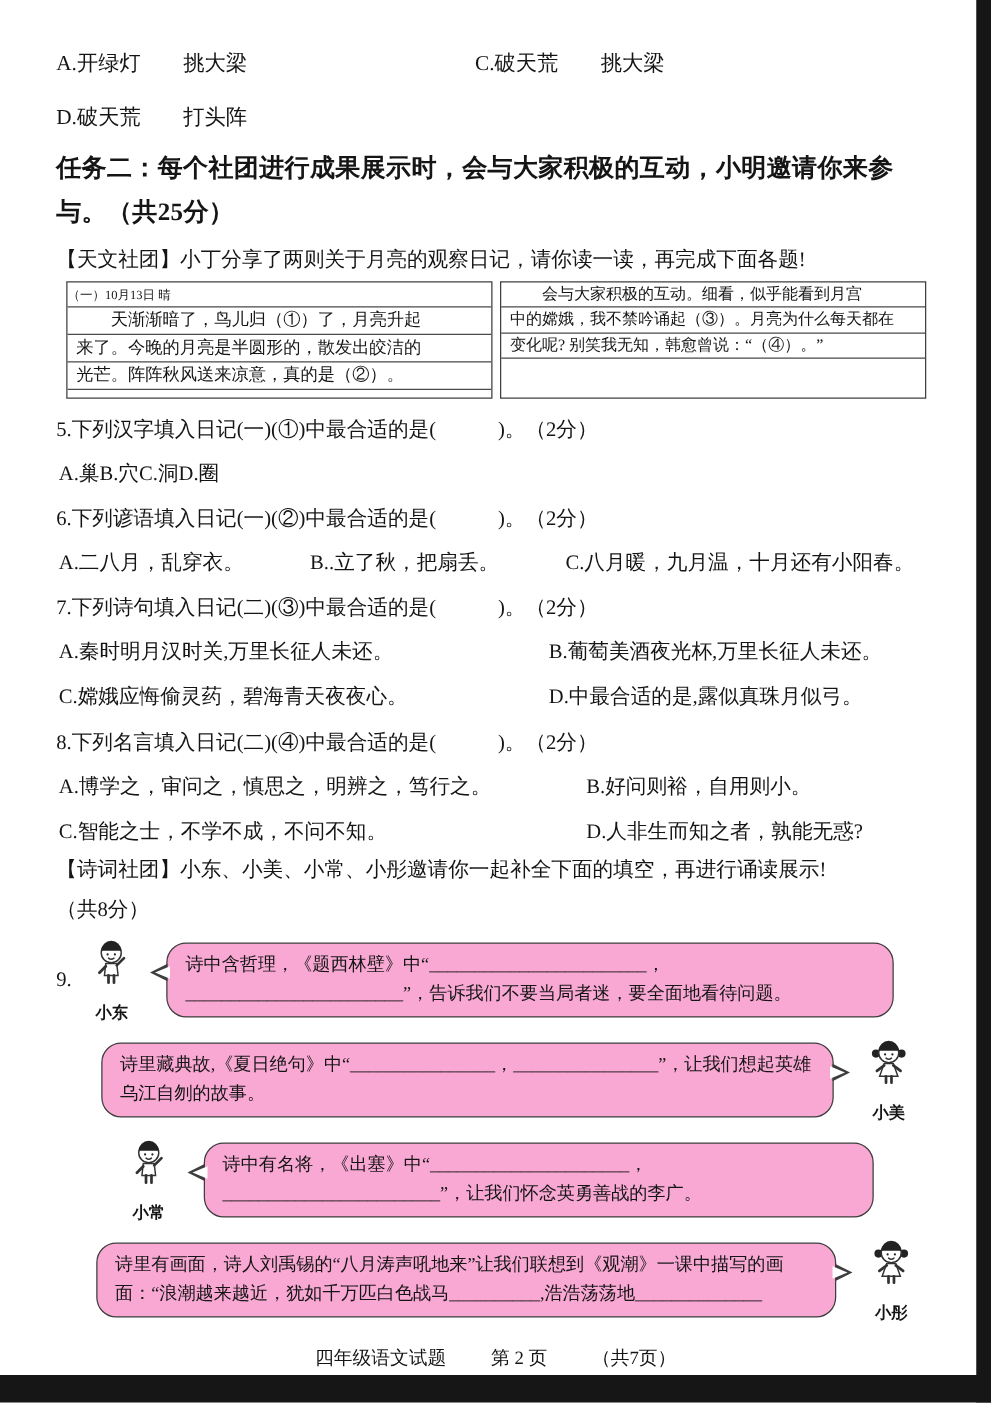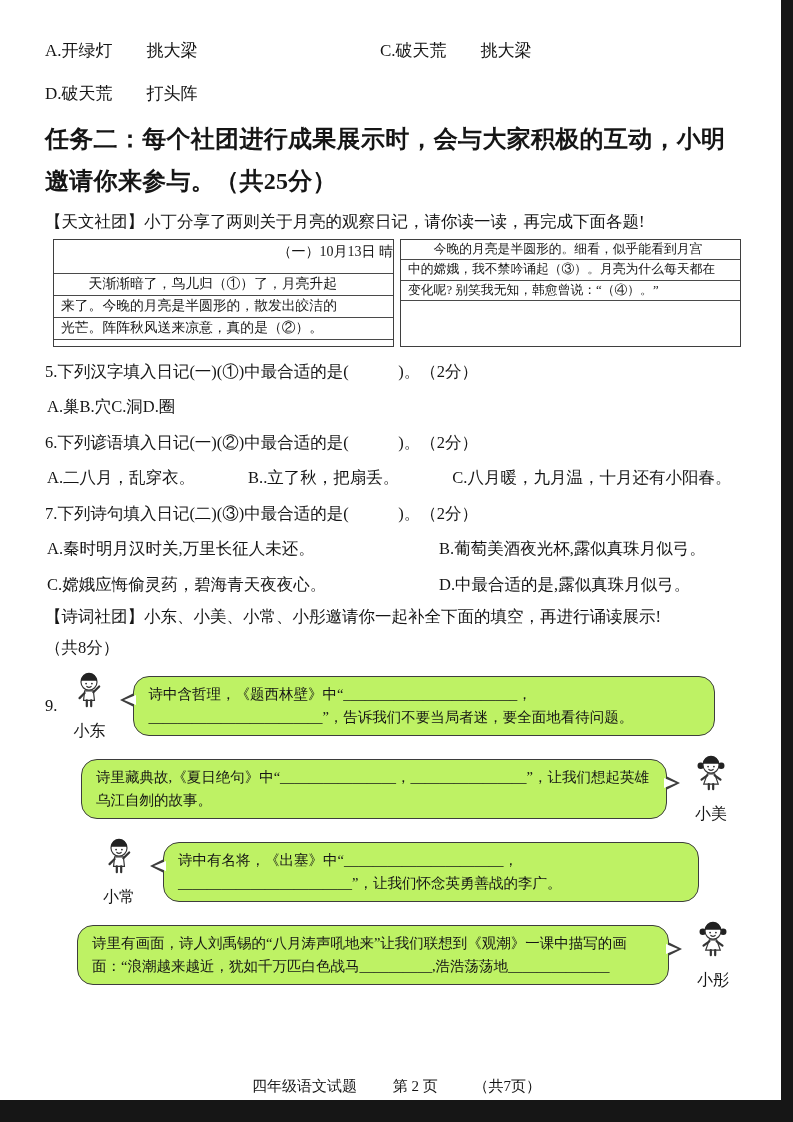--- a/index.html
+++ b/index.html
@@ -6,50 +6,50 @@
   body{
     width:793px;height:1122px;position:relative;overflow:hidden;
     background:#fdfdfc;color:#151515;
     font-family:"Liberation Serif","DejaVu Serif",serif;
   }
   .page{position:absolute;inset:0;background:#fff;padding:40px 52px 0 45px}
 
   
   .opt-grid{display:grid;grid-template-columns:335px 1fr;row-gap:20px;font-size:17px;line-height:1.35;margin-bottom:12px}
 
-  .task-heading{font-size:24px;font-weight:bold;line-height:1.75;margin:12px 0 8px;letter-spacing:.3px}
+  .task-heading{font-size:20px;font-weight:bold;line-height:1.75;margin:12px 0 8px;letter-spacing:.3px}
   .intro{font-size:16.5px;line-height:1.4;margin:6px 0}
 
   
   .diary{display:flex;gap:6px;margin:6px 0 0 8px}
   .diary-box{flex:1;border:1.6px solid #3f3f3f;background:#fff}
-  .diary-box .hd{text-align:right;font-size:14px;padding:3px 0 12px;border-bottom:1.2px solid #4a4a4a}
+  .diary-box .hd{text-align:left;font-size:10px;padding:3px 0 2px;border-bottom:1.2px solid #4a4a4a}
   .diary-box .ln{font-size:13.8px;line-height:1.52;padding:0 7px;border-bottom:1.2px solid #4a4a4a;white-space:nowrap;overflow:hidden}
   .diary-box.right .ln{font-size:12.8px}
   .diary-box .pad{height:6px}
 
   
   .question{margin-top:13px}
   .stem{font-size:16.5px;line-height:1.4}
   .opts{margin-top:12px;font-size:16.5px;line-height:1.4}
   .q5opts{display:flex;padding-left:2px}
   .q6opts{display:flex;gap:53px;padding-left:2px}
   .gridopts{display:grid;grid-template-columns:392px 1fr;row-gap:13px;padding-left:2px}
   .gridopts.wideleft{grid-template-columns:422px 1fr}
 
   .poetry{line-height:1.75}
   .points{font-size:16.5px;margin:0 0 4px}
 
   
   .q9-row{display:flex;align-items:center;margin-top:10px}
   .q9num{font-size:16.5px;margin-right:4px;flex:0 0 auto}
   .kid{display:flex;flex-direction:column;align-items:center;width:56px;flex:0 0 auto}
-  .kidname{font-size:16px;font-weight:normal;margin-top:1px}
+  .kidname{font-size:13px;font-weight:bold;margin-top:1px}
   .bubble{position:relative;border:1.5px solid #3d3d3d;border-radius:16px;padding:6px 14px;
-          font-size:14.5px;line-height:1.58;background:#bef264}
+          font-size:14.5px;line-height:1.58;background:#f9a8d4}
   .bubble.tl{margin-left:16px}
   .bubble.tr{margin-right:16px}
   .bubble.tl::before{content:"";position:absolute;left:-14px;top:16px;border-top:7px solid transparent;border-bottom:7px solid transparent;border-right:14px solid #3d3d3d}
   .bubble.tl::after{content:"";position:absolute;left:-10px;top:18px;border-top:5px solid transparent;border-bottom:5px solid transparent;border-right:12px solid #fff}
   .bubble.tr::before{content:"";position:absolute;right:-14px;top:16px;border-top:7px solid transparent;border-bottom:7px solid transparent;border-left:14px solid #3d3d3d}
   .bubble.tr::after{content:"";position:absolute;right:-10px;top:18px;border-top:5px solid transparent;border-bottom:5px solid transparent;border-left:12px solid #fff}
   .row1 .bubble{width:552px}
   .row2{margin-left:36px}
   .row2 .bubble{width:556px}
   .row3{margin-left:46px}
@@ -80,21 +80,21 @@
 
   <div class="diary">
     <div class="diary-box">
       <div class="hd">（一）10月13日  晴</div>
       <div class="ln">　　天渐渐暗了，鸟儿归（①）了，月亮升起</div>
       <div class="ln">来了。今晚的月亮是半圆形的，散发出皎洁的</div>
       <div class="ln">光芒。阵阵秋风送来凉意，真的是（②）。</div>
       <div class="pad"></div>
     </div>
     <div class="diary-box right">
-      <div class="ln">　　今晚的月亮是半圆形的。细看，似乎能看到月宫</div>
+      <div class="ln">　　会与大家积极的互动。细看，似乎能看到月宫</div>
       <div class="ln">中的嫦娥，我不禁吟诵起（③）。月亮为什么每天都在</div>
       <div class="ln">变化呢? 别笑我无知，韩愈曾说：“（④）。”</div>
       <div class="pad"></div>
     </div>
   </div>
 
   <div class="question">
     <div class="stem">5.下列汉字填入日记(一)(①)中最合适的是(　　　)。（2分）</div>
     <div class="opts q5opts">
       <span>A.巢</span>
@@ -110,26 +110,35 @@
       <span>A.二八月，乱穿衣。</span>
       <span>B..立了秋，把扇丢。</span>
       <span>C.八月暖，九月温，十月还有小阳春。</span>
     </div>
   </div>
 
   <div class="question">
     <div class="stem">7.下列诗句填入日记(二)(③)中最合适的是(　　　)。（2分）</div>
     <div class="opts gridopts">
       <span>A.秦时明月汉时关,万里长征人未还。</span>
-      <span>B.葡萄美酒夜光杯,露似真珠月似弓。</span>
+      <span>B.葡萄美酒夜光杯,万里长征人未还。</span>
       <span>C.嫦娥应悔偷灵药，碧海青天夜夜心。</span>
       <span>D.中最合适的是,露似真珠月似弓。</span>
     </div>
   </div>
 
+  <div class="question">
+    <div class="stem">8.下列名言填入日记(二)(④)中最合适的是(　　　)。（2分）</div>
+    <div class="opts gridopts wideleft">
+      <span>A.博学之，审问之，慎思之，明辨之，笃行之。</span>
+      <span>B.好问则裕，自用则小。</span>
+      <span>C.智能之士，不学不成，不问不知。</span>
+      <span>D.人非生而知之者，孰能无惑?</span>
+    </div>
+  </div>
 
   <p class="intro poetry">【诗词社团】小东、小美、小常、小彤邀请你一起补全下面的填空，再进行诵读展示!</p>
   <p class="points">（共8分）</p>
 
   <div class="q9">
 
     <div class="q9-row row1">
       <span class="q9num">9.</span>
       <div class="kid">
         <svg viewBox="0 0 60 70" width="44" height="51">

